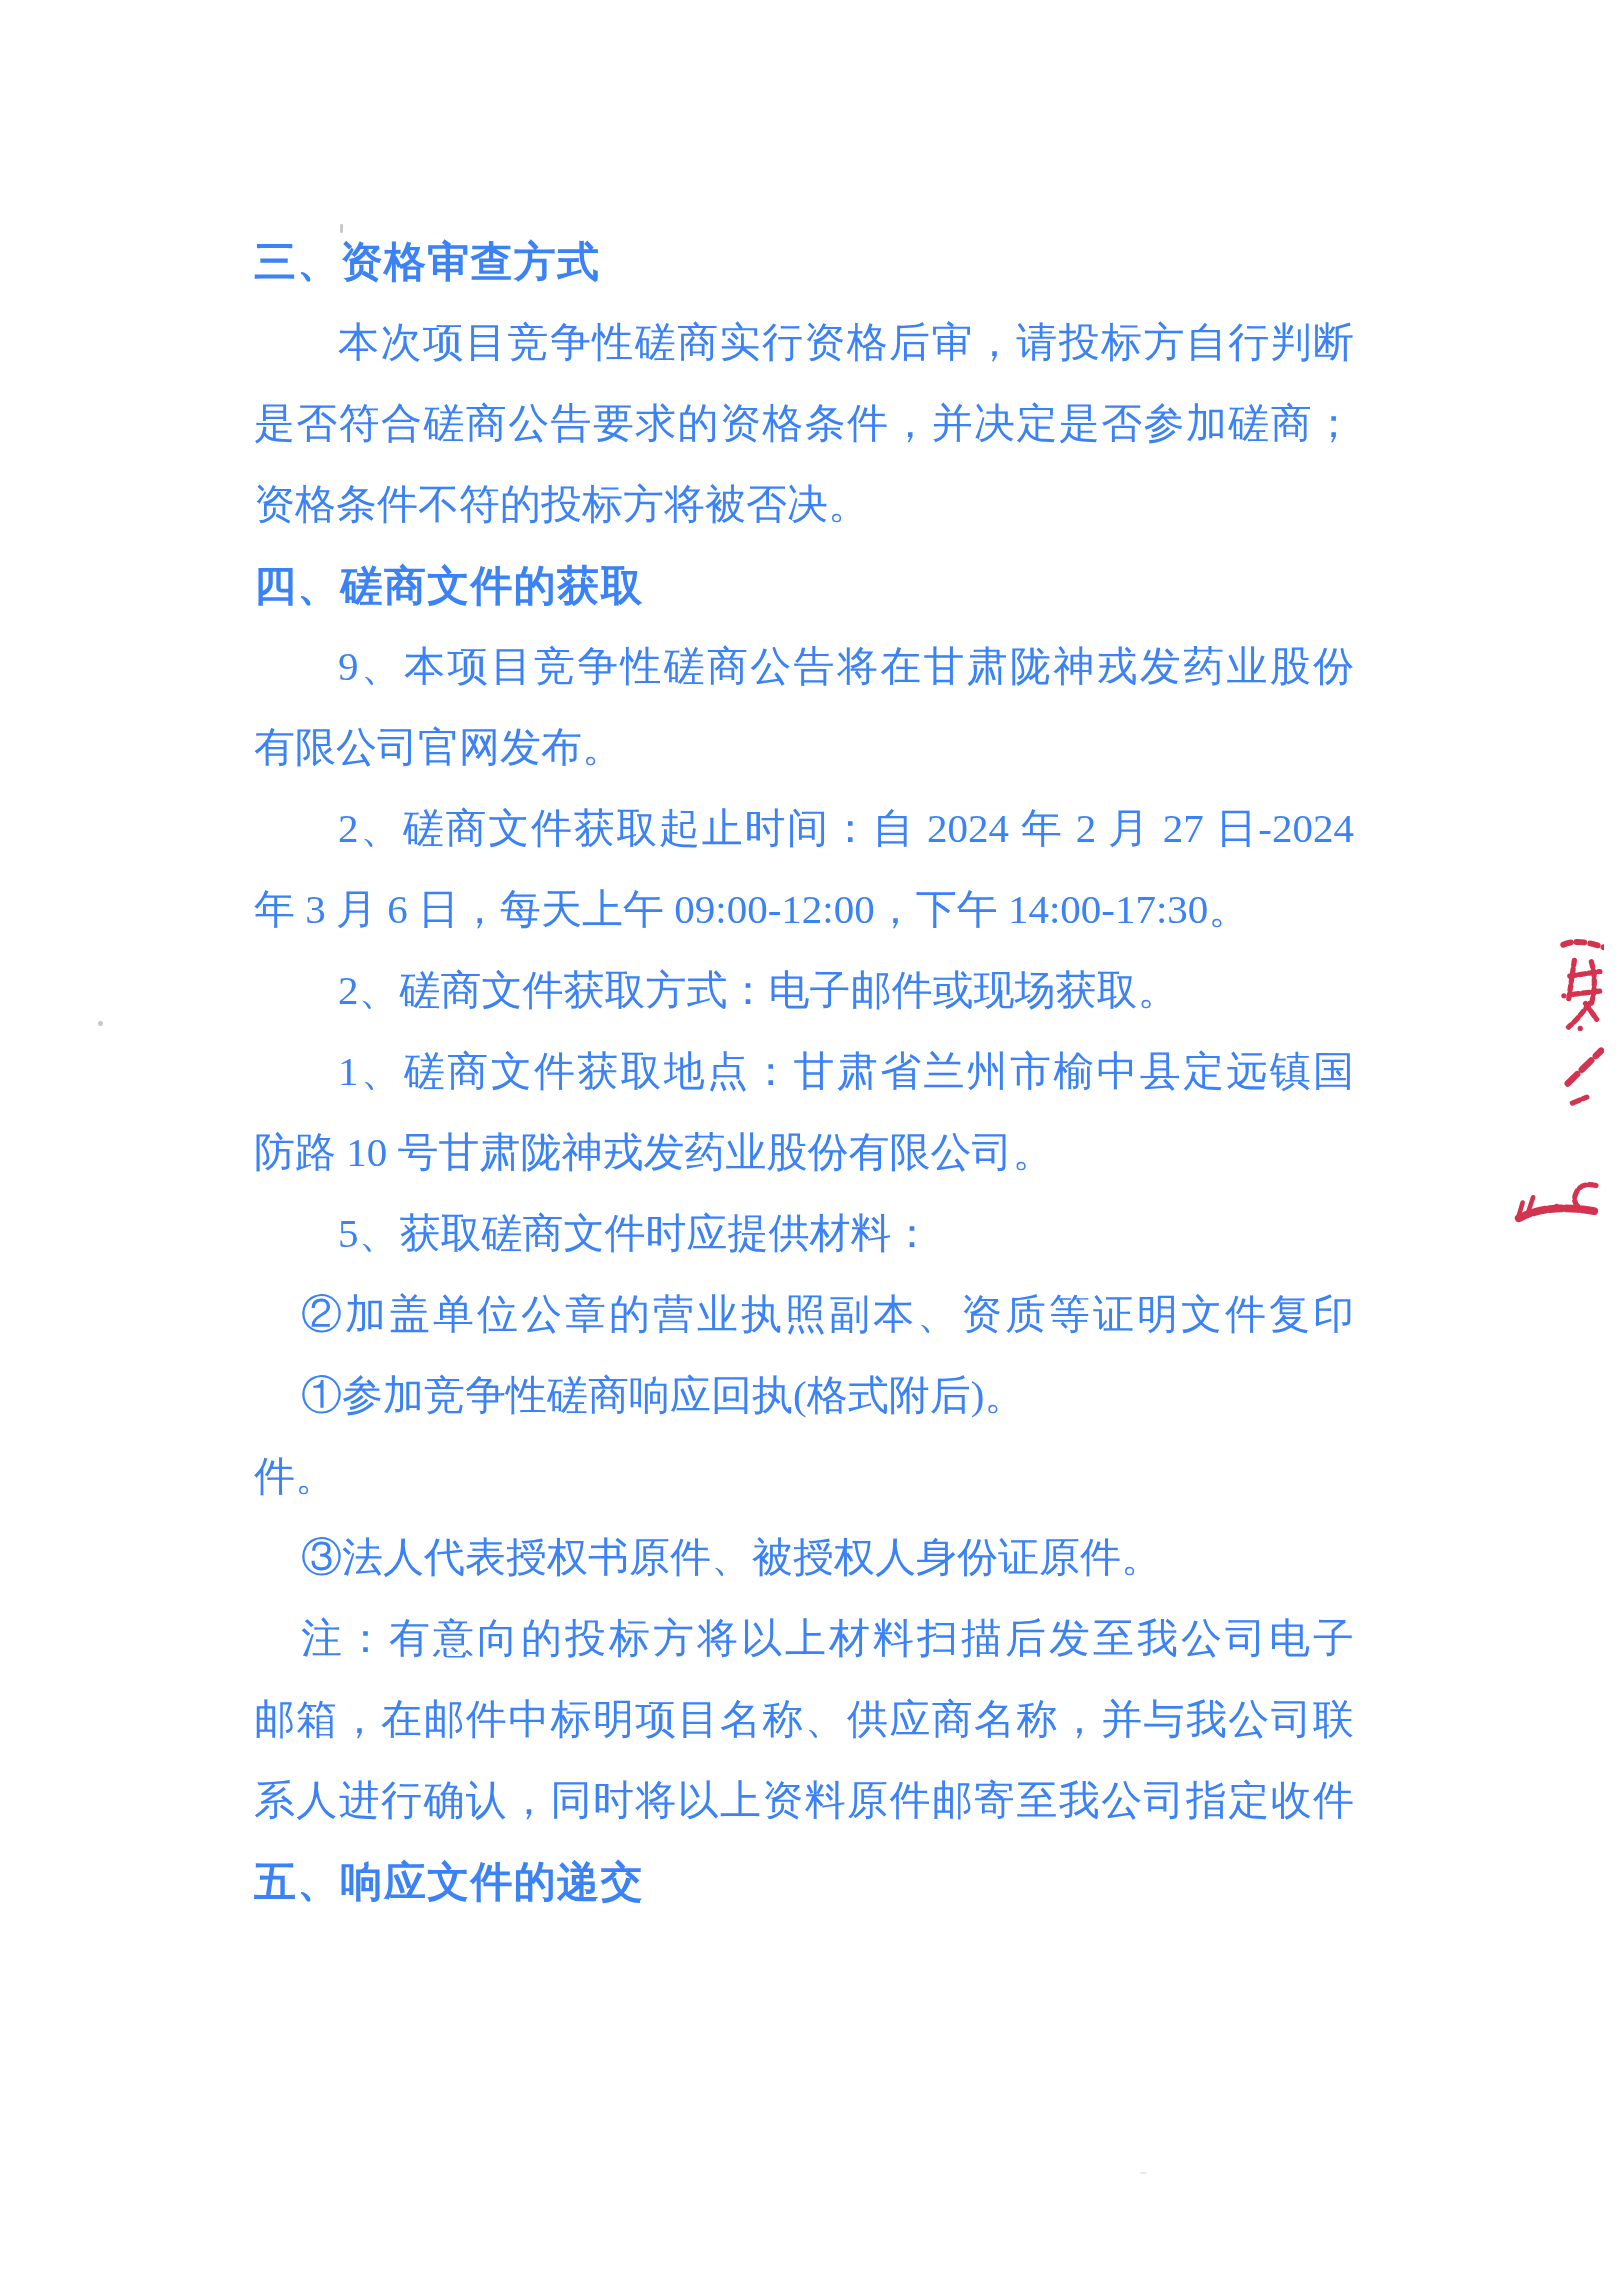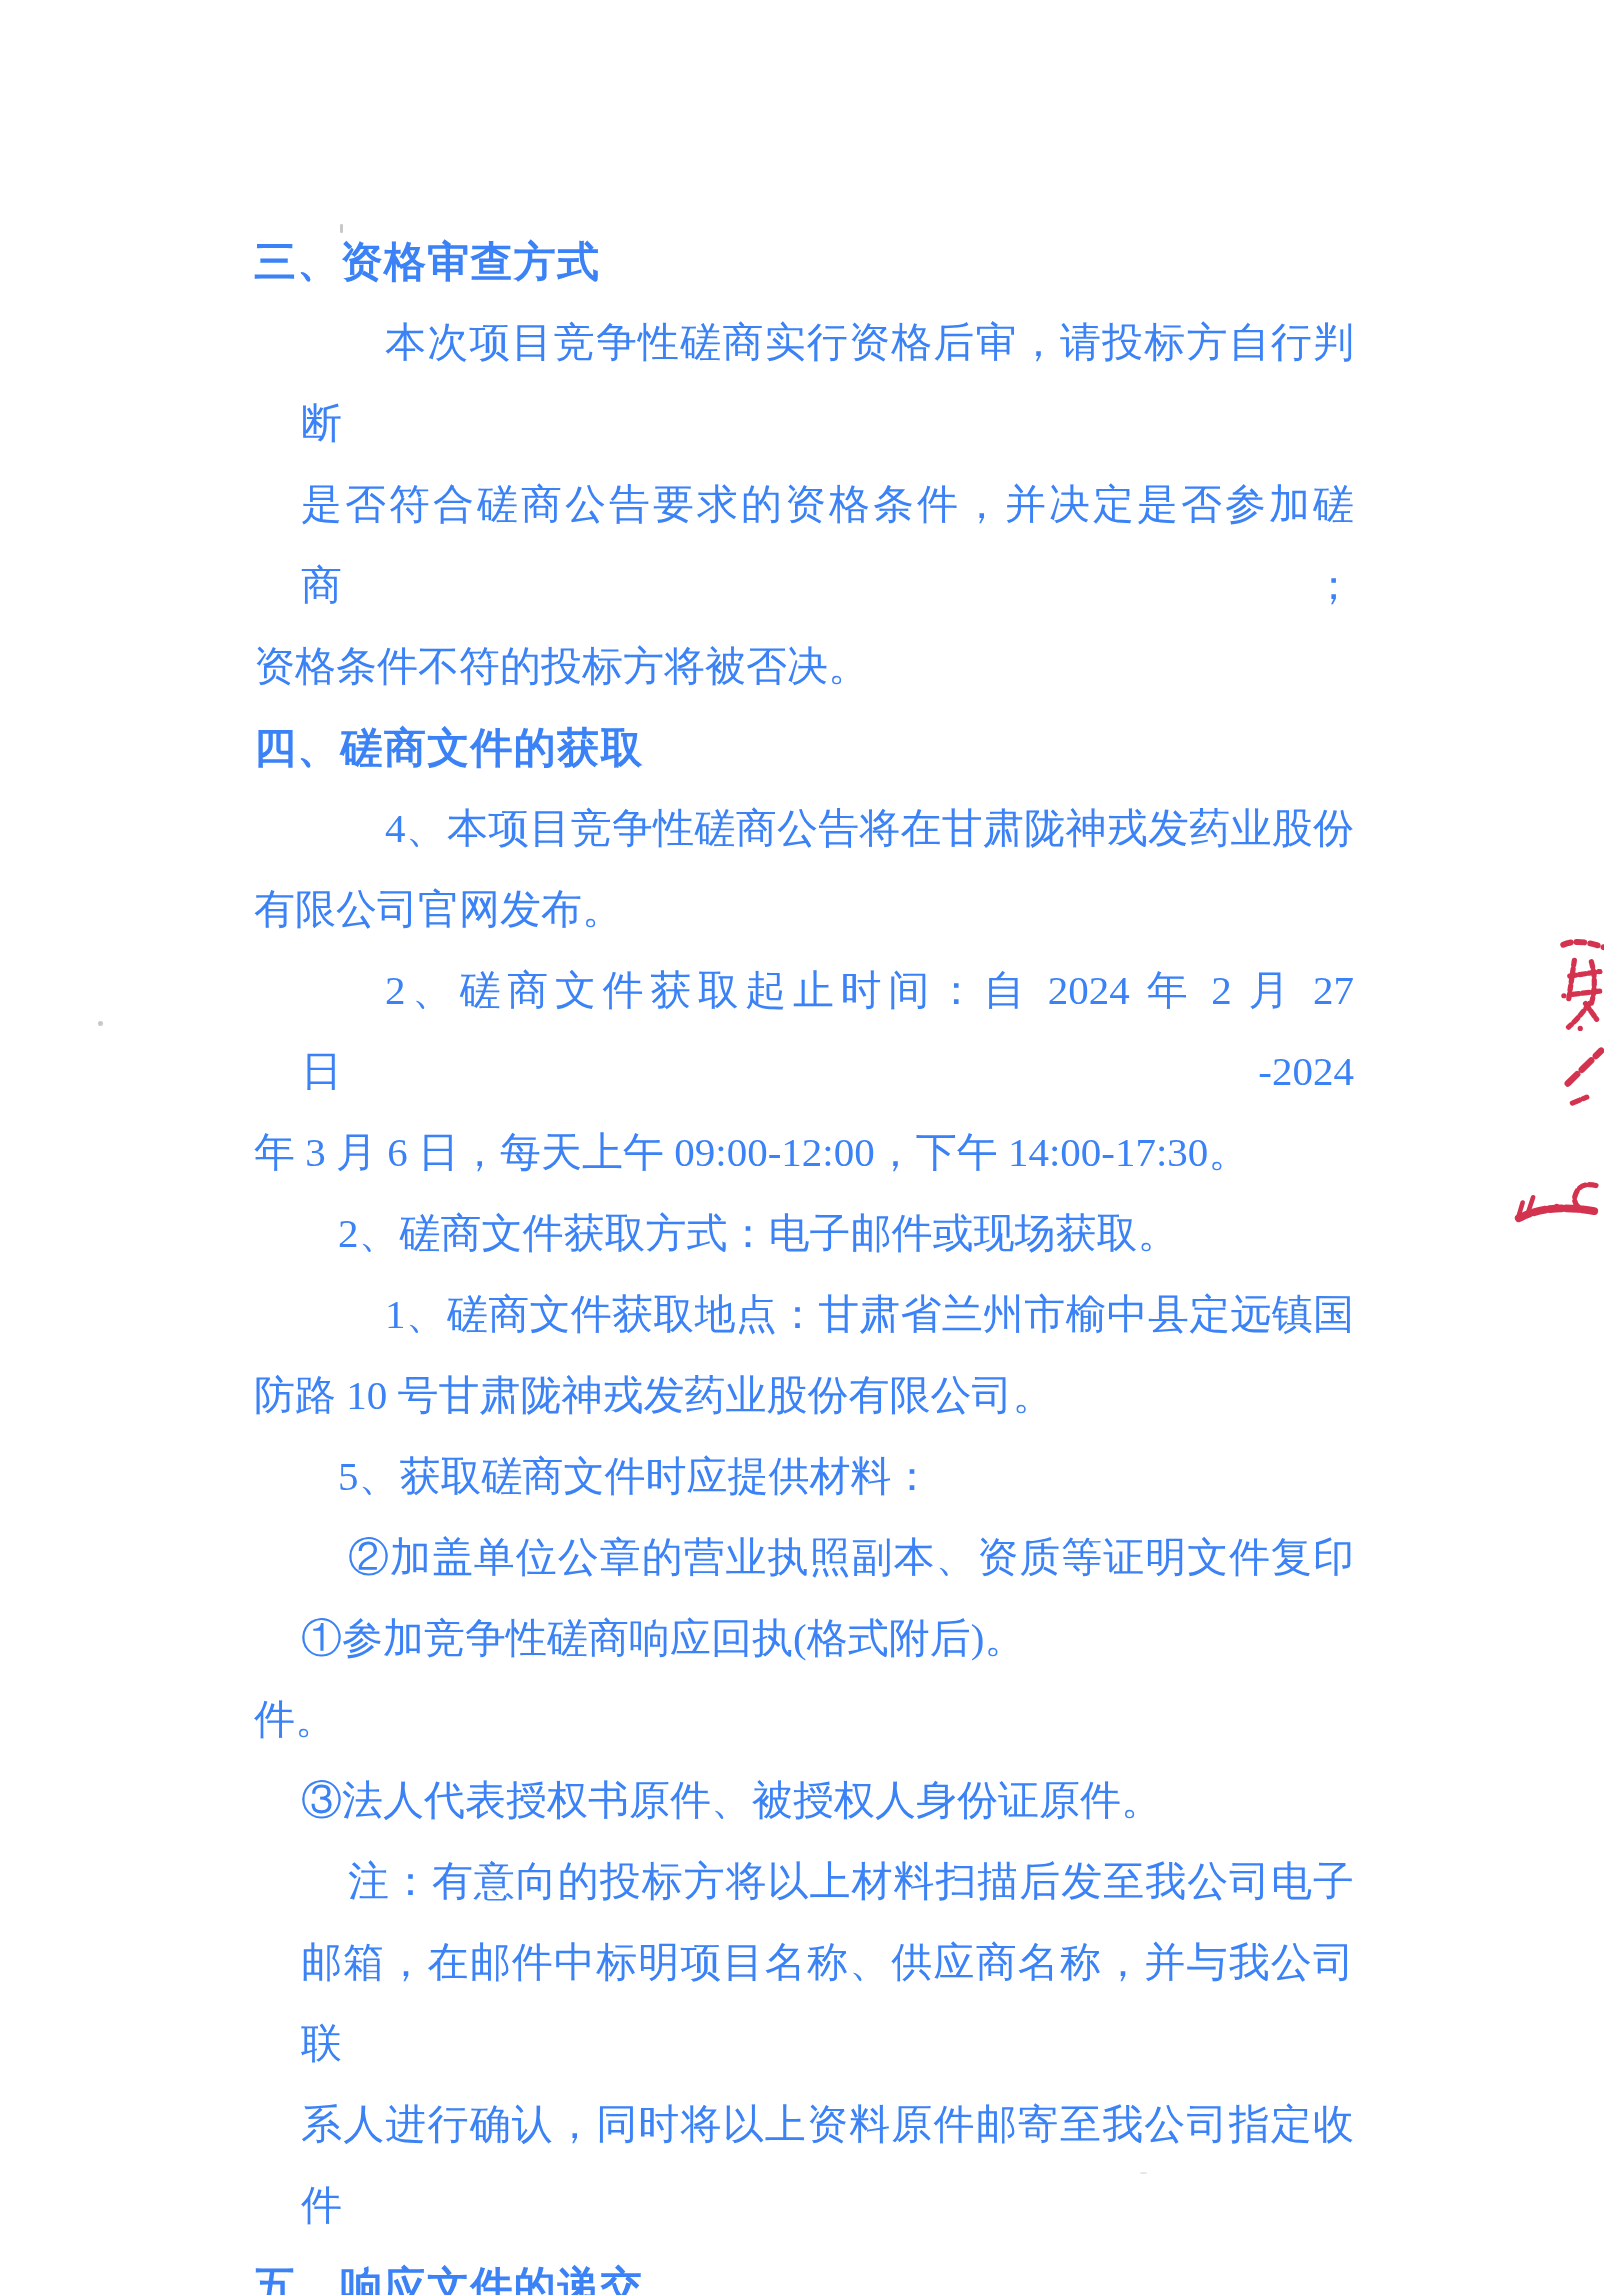--- a/index.html
+++ b/index.html
@@ -26,21 +26,20 @@
   }
   .ln {
     display: block;
     white-space: nowrap;
   }
   
   .j {
     white-space: normal;
     text-align: justify;
     text-align-last: justify;
-    margin-left: 47px;
   }
   
   .h {
     font-family: "Liberation Sans", "DejaVu Sans", sans-serif;
     font-weight: 700;
     font-size: 42px;
     letter-spacing: 1.3px;
   }
   .i2 { text-indent: 84px; }  
   .i1 { text-indent: 47px; }   
@@ -69,21 +68,21 @@
 <body>
 
 <div class="page">
 
   <div class="text-block">
     <div class="ln h">三、资格审查方式</div>
     <div class="ln i2 j">本次项目竞争性磋商实行资格后审，请投标方自行判断</div>
     <div class="ln j">是否符合磋商公告要求的资格条件，并决定是否参加磋商；</div>
     <div class="ln">资格条件不符的投标方将被否决。</div>
     <div class="ln h">四、磋商文件的获取</div>
-    <div class="ln i2 j">4、本项目竞争性磋商公告将在甘肃陇神戎发药业股份</div>
+    <div class="ln i2 j">9、本项目竞争性磋商公告将在甘肃陇神戎发药业股份</div>
     <div class="ln">有限公司官网发布。</div>
     <div class="ln i2 j">2、磋商文件获取起止时间：自 2024 年 2 月 27 日-2024</div>
     <div class="ln">年 3 月 6 日，每天上午 09:00-12:00，下午 14:00-17:30。</div>
     <div class="ln i2">2、磋商文件获取方式：电子邮件或现场获取。</div>
     <div class="ln i2 j">1、磋商文件获取地点：甘肃省兰州市榆中县定远镇国</div>
     <div class="ln">防路 10 号甘肃陇神戎发药业股份有限公司。</div>
     <div class="ln i2">5、获取磋商文件时应提供材料：</div>
     <div class="ln i1 j">②加盖单位公章的营业执照副本、资质等证明文件复印</div>
     <div class="ln i1">①参加竞争性磋商响应回执(格式附后)。</div>
     <div class="ln">件。</div>

